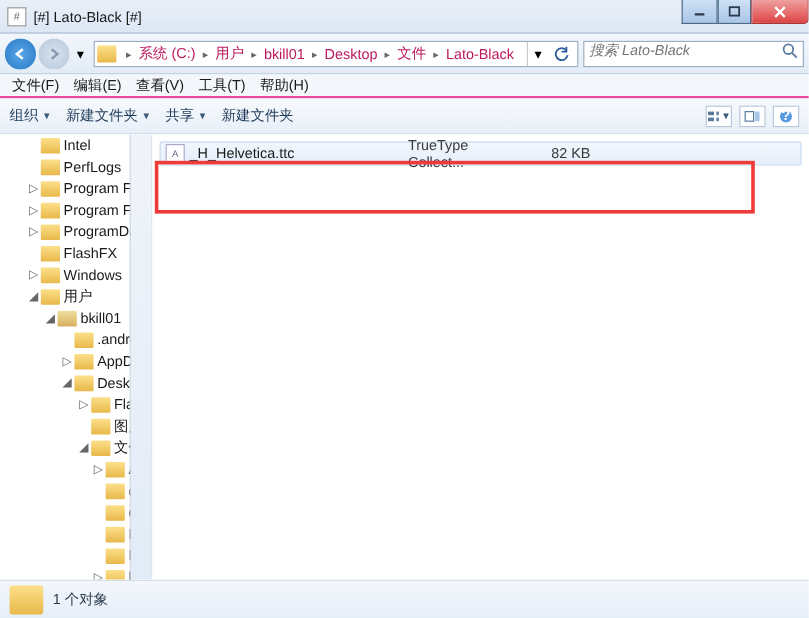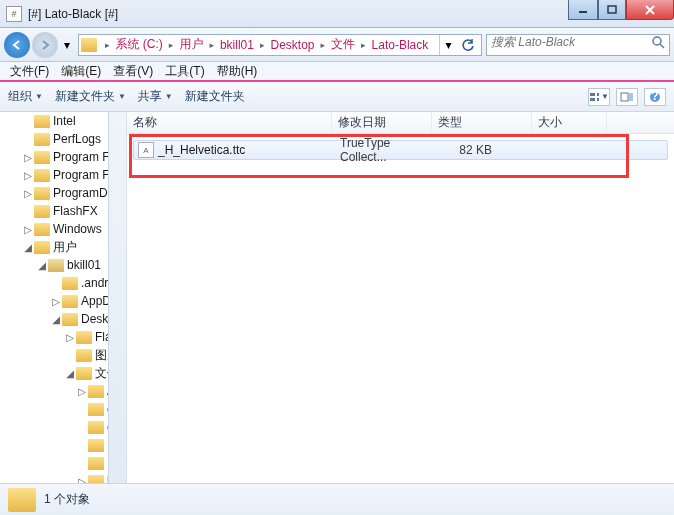--- a/index.html
+++ b/index.html
@@ -300,26 +300,20 @@
           <span class="lbl">Lato-</span>
         </div>
         <div class="tnode d5">
           <span class="exp">▷</span>
           <span class="ficon"></span>
           <span class="lbl">log</span>
         </div>
       </div>
   </div>
   <div class="filelist">
-    <div class="cols">
-      <div class="col name">名称</div>
-      <div class="col date">修改日期</div>
-      <div class="col type">类型</div>
-      <div class="col size">大小</div>
-    </div>
     <div id="filerows">
         <div class="filerow">
           <div class="ficon2">A</div>
           <div class="fname">_H_Helvetica.ttc</div>
           <div class="ftype">TrueType Collect...</div>
           <div class="fsize">82 KB</div>
         </div>
       </div>
     <div class="highlight"></div>
   </div>

